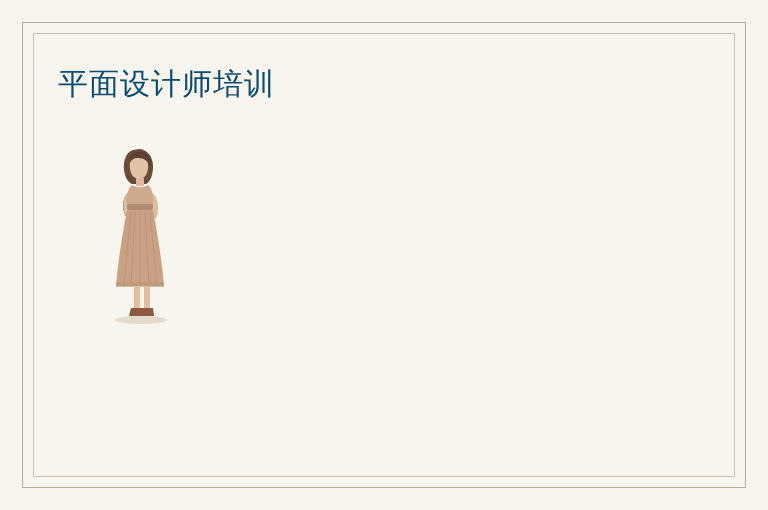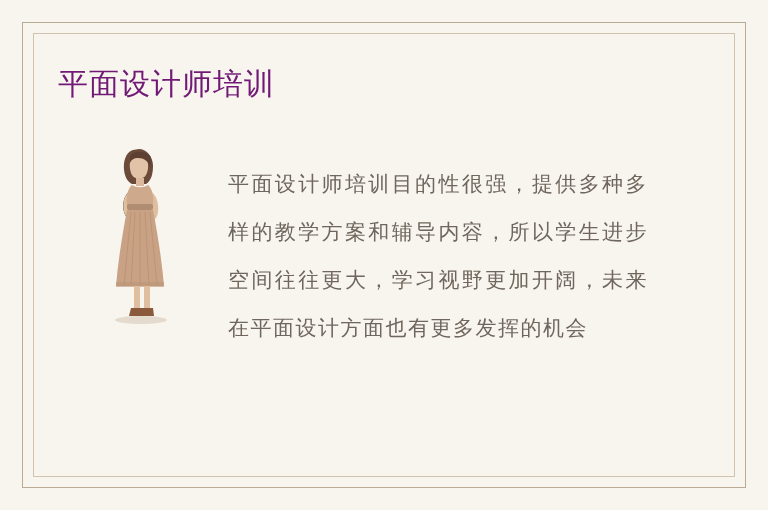--- a/index.html
+++ b/index.html
@@ -38,21 +38,21 @@
     height: 444px;
     border: 1px solid #cfc3ad;
     box-sizing: border-box;
   }
   .title {
     position: absolute;
     left: 58px;
     top: 64px;
     font-size: 30px;
     line-height: 40px;
-    color: #701a75;
+    color: #0c4a6e;
     letter-spacing: 1px;
     font-family: "Liberation Sans", sans-serif;
     white-space: nowrap;
   }
   .figure {
     position: absolute;
     left: 96px;
     top: 140px;
     width: 92px;
     height: 190px;
@@ -114,15 +114,14 @@
       <rect x="38" y="146" width="6" height="22" fill="#e0bea0"></rect>
       <rect x="48" y="146" width="6" height="22" fill="#e0bea0"></rect>
 
       <path d="M35 168 L46 168 L46 176 L33 176 Z" fill="#8b5a3c"></path>
       <path d="M46 168 L57 168 L58 176 L46 176 Z" fill="#8b5a3c"></path>
 
       <ellipse cx="45" cy="180" rx="26" ry="4" fill="#ded5c6" opacity="0.8"></ellipse>
     </svg>
   </div>
 
-  <div class="body-text">平面设计师培训目的性很强，提供多种多样的教学方案和辅导内容，所以学生进步空间往往更大，学习视野更加开阔，未来在平面设计方面也有更多发挥的机会</div>
 
 </div>
 
 </body></html>

